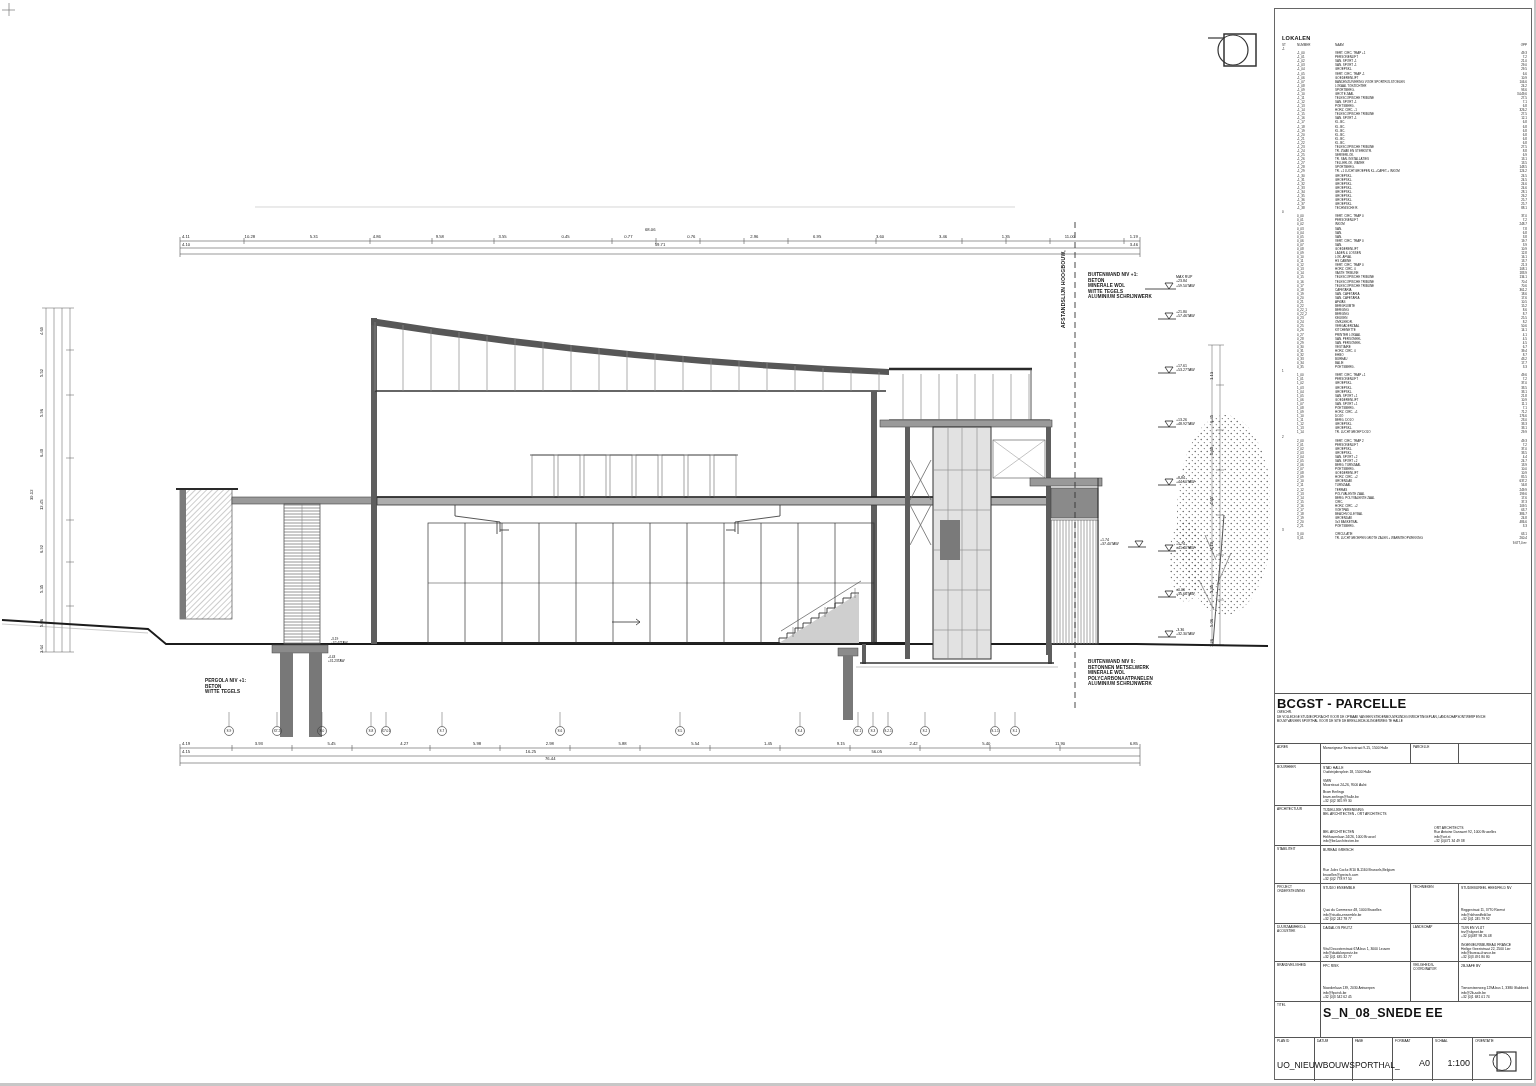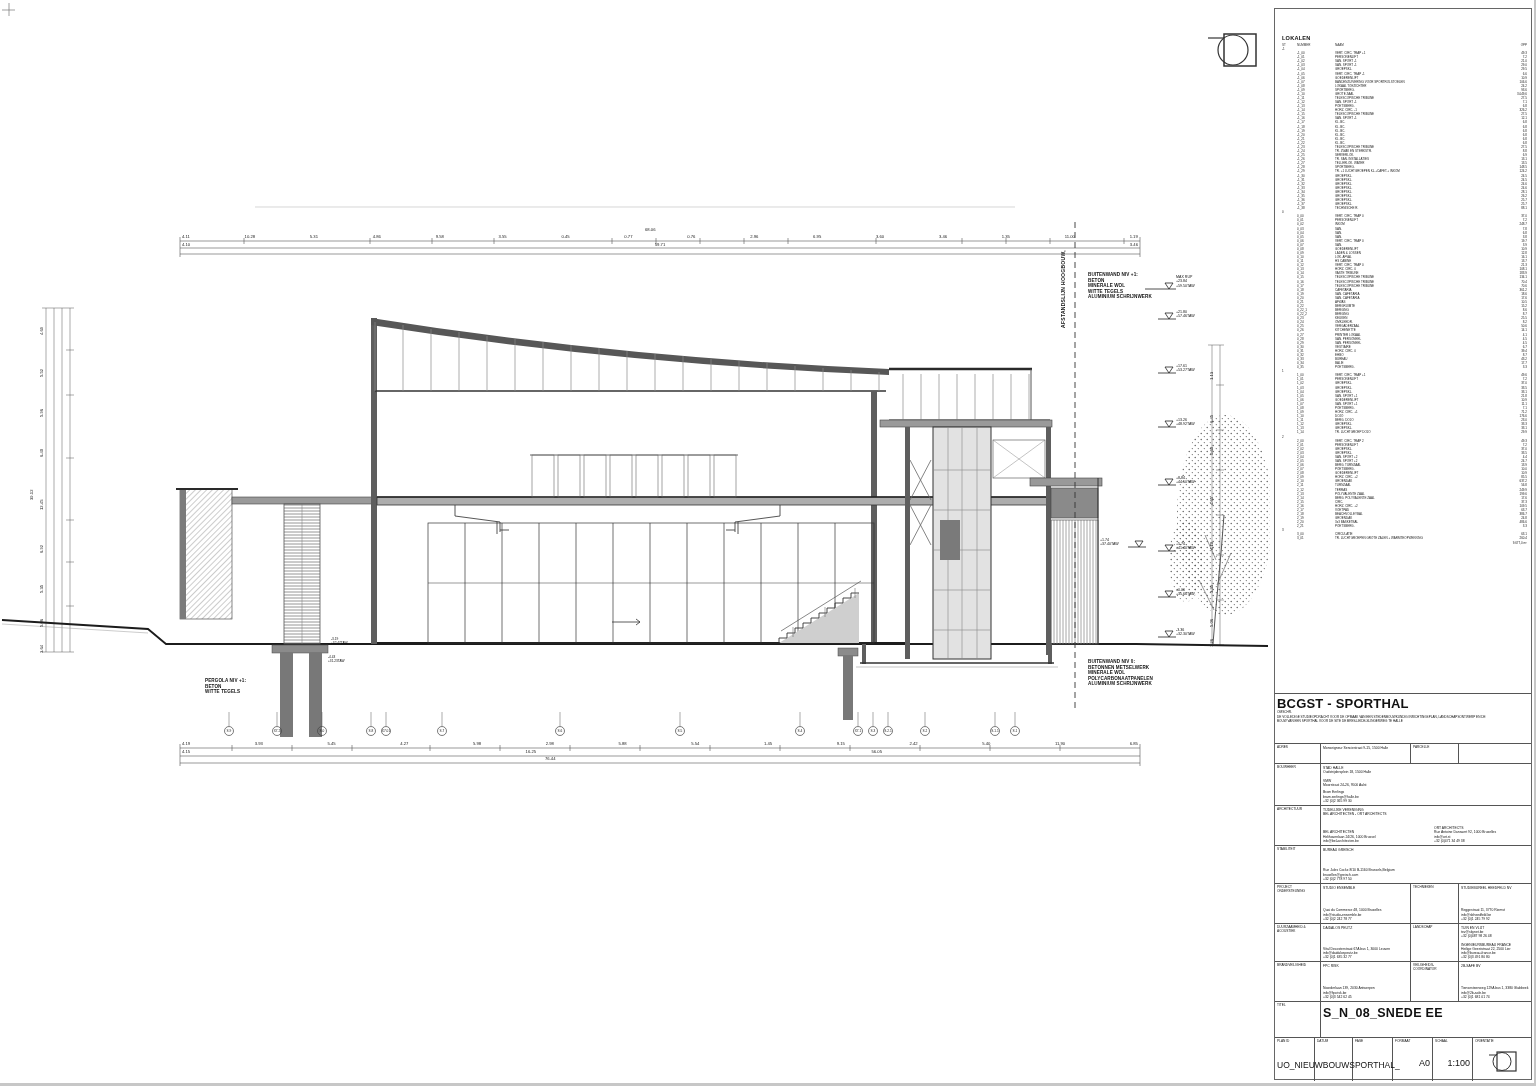--- a/index.html
+++ b/index.html
@@ -1353,21 +1353,21 @@
             <span class="naam"></span>
             <span class="opp">9.677,0 m²</span>
           </div>
         </div>
     </div>
 
     <div id="tb">
 
       <div class="tb-row" style="grid-template-columns:1fr;height:50px;">
         <div class="tb-cell">
-          <div id="tb-title-main">BCGST - SPORTHAL</div>
+          <div id="tb-title-main">BCGST - PARCELLE</div>
           <div class="tb-label">OMSCHR.</div>
           <div id="tb-desc">DE VOLLEDIGE STUDIEOPDRACHT VOOR DE OPMAAK VAN EEN STEDENBOUWKUNDIG INRICHTINGSPLAN, LANDSCHAPSONTWERP EN DE
 BOUW VAN EEN SPORTHAL VOOR DE SITE DE BRES-LEIDE-SLINGERWEG TE HALLE</div>
         </div>
       </div>
 
       <div class="tb-row" style="grid-template-columns:46px 90px 48px 1fr;height:20px;">
         <div class="tb-cell tb-label">ADRES</div>
         <div class="tb-cell tb-val">Monseigneur Senciestraat 9-15, 1500 Halle</div>
         <div class="tb-cell tb-label">PARCELLE</div>

